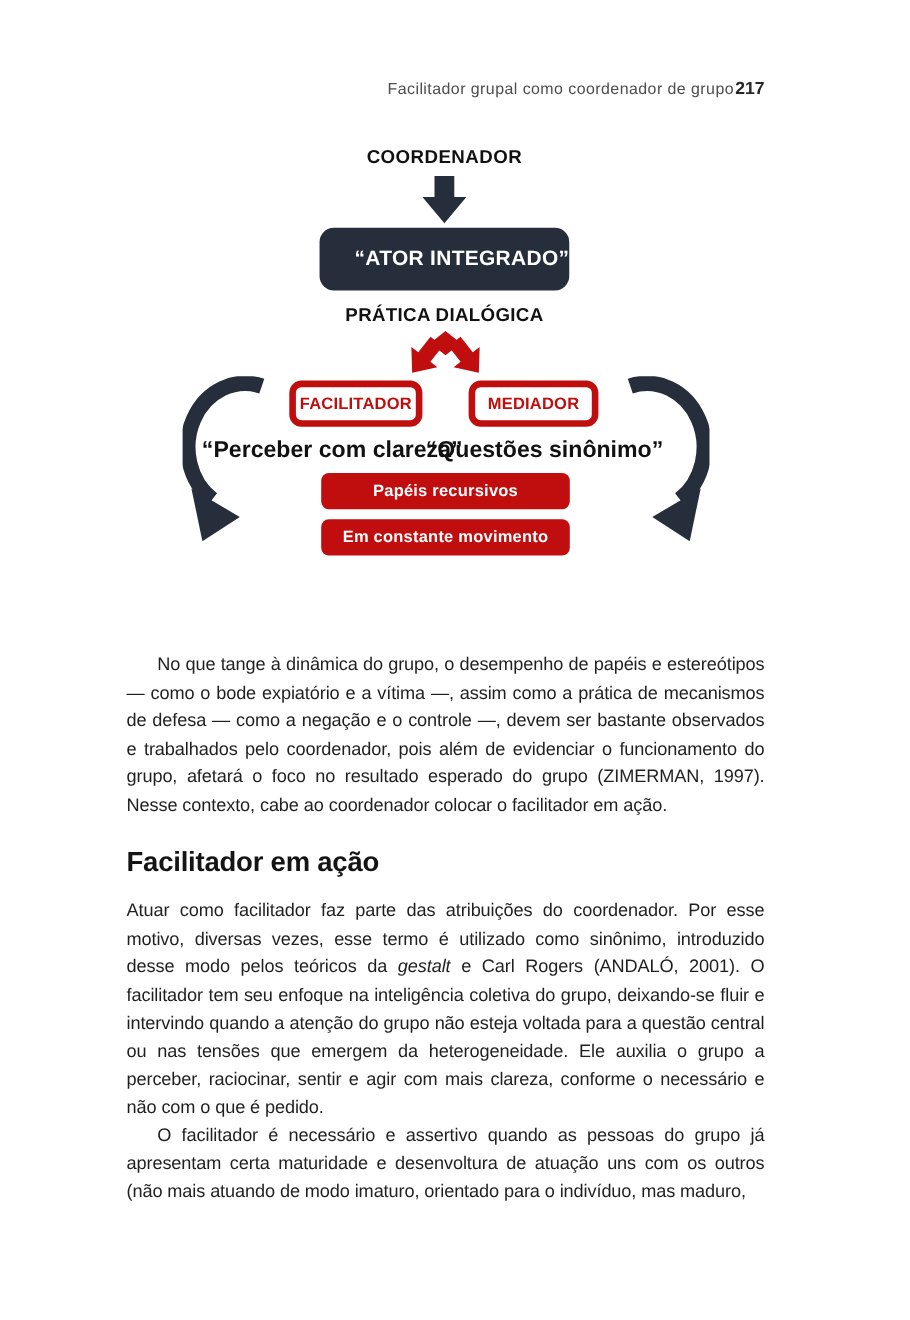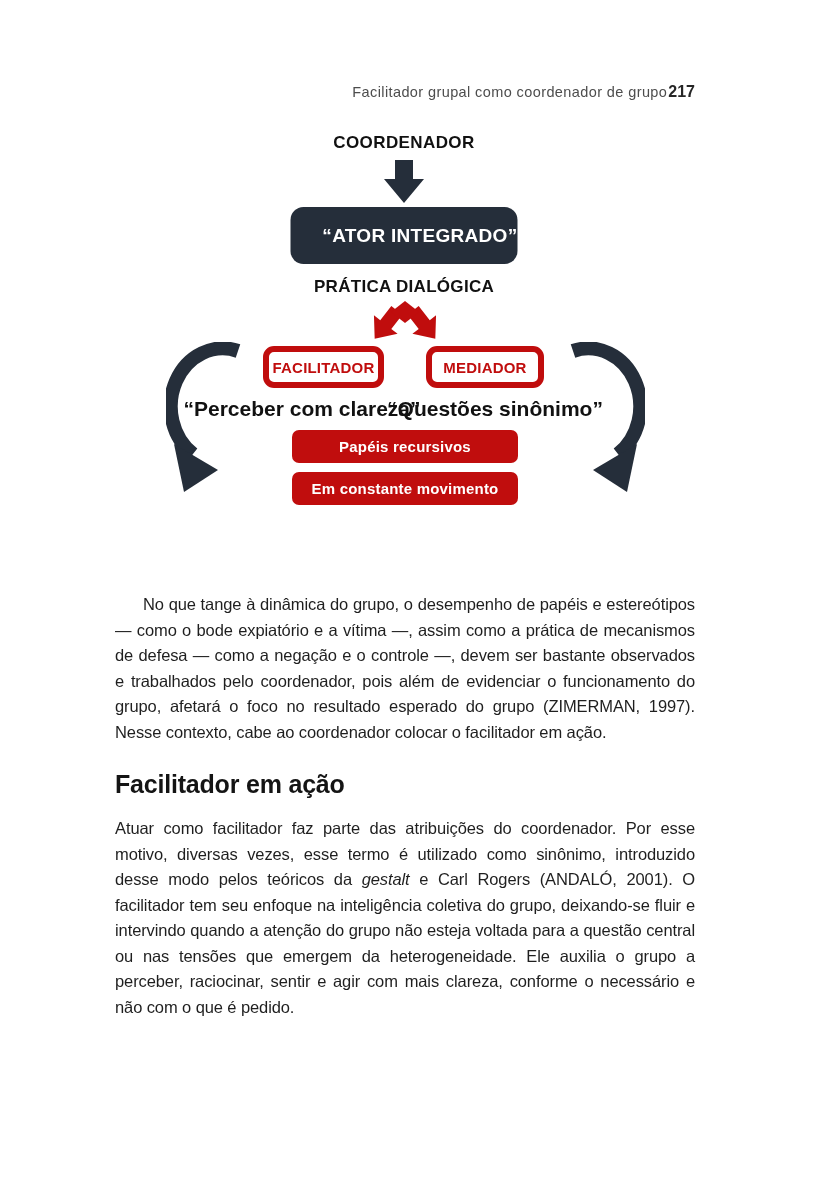--- a/index.html
+++ b/index.html
@@ -15,21 +15,21 @@
     width:827px;height:1200px;
     background:#ffffff;
     overflow:hidden;
   }
   
   .header-row{
     position:absolute;top:72px;left:115px;right:132px;
     display:flex;justify-content:flex-end;align-items:baseline;gap:1px;
   }
   .running-title{font-size:14.5px;color:#4d4d4d;letter-spacing:.4px;}
-  .page-number{font-size:16px;font-weight:700;color:#262626;margin-top:11px;}
+  .page-number{font-size:16px;font-weight:700;color:#262626;}
   
   .fig-label-top{
     position:absolute;top:133px;left:404px;transform:translateX(-50%);
     font-size:17px;font-weight:700;color:#111;letter-spacing:.4px;white-space:nowrap;
   }
   .arrow-down-svg{position:absolute;top:160px;left:404px;transform:translateX(-50%);}
   .dark-box{
     position:absolute;top:207px;left:404px;transform:translateX(-50%);
     width:227px;height:57px;border-radius:13px;background:var(--dark);
     display:flex;align-items:center;justify-content:flex-end;
@@ -147,15 +147,16 @@
   </svg>
 
 
   <div class="body-text">
     <p class="indent">No que tange à dinâmica do grupo, o desempenho de papéis e estereótipos — como o bode expiatório e a vítima —, assim como a prática de mecanismos de defesa — como a negação e o controle —, devem ser bastante observados e trabalhados pelo coordenador, pois além de evidenciar o funcionamento do grupo, afetará o foco no resultado esperado do grupo (ZIMERMAN, 1997). Nesse contexto, cabe ao coordenador colocar o facilitador em ação.</p>
 
     <h2 class="section-heading">Facilitador em ação</h2>
 
     <p><span>Atuar como facilitador faz parte das atribuições do coordenador. Por esse motivo, diversas vezes, esse termo é utilizado como sinônimo, introduzido desse modo pelos teóricos da </span><em>gestalt</em><span> e Carl Rogers (ANDALÓ, 2001). O facilitador tem seu enfoque na inteligência coletiva do grupo, deixando-se fluir e intervindo quando a atenção do grupo não esteja voltada para a questão central ou nas tensões que emergem da heterogeneidade. Ele auxilia o grupo a perceber, raciocinar, sentir e agir com mais clareza, conforme o necessário e não com o que é pedido.</span></p>
 
+    <p class="indent">O facilitador é necessário e assertivo quando as pessoas do grupo já apresentam certa maturidade e desenvoltura de atuação uns com os outros (não mais atuando de modo imaturo, orientado para o indivíduo, mas maduro,</p>
   </div>
 
 </div>
 
 </body></html>

